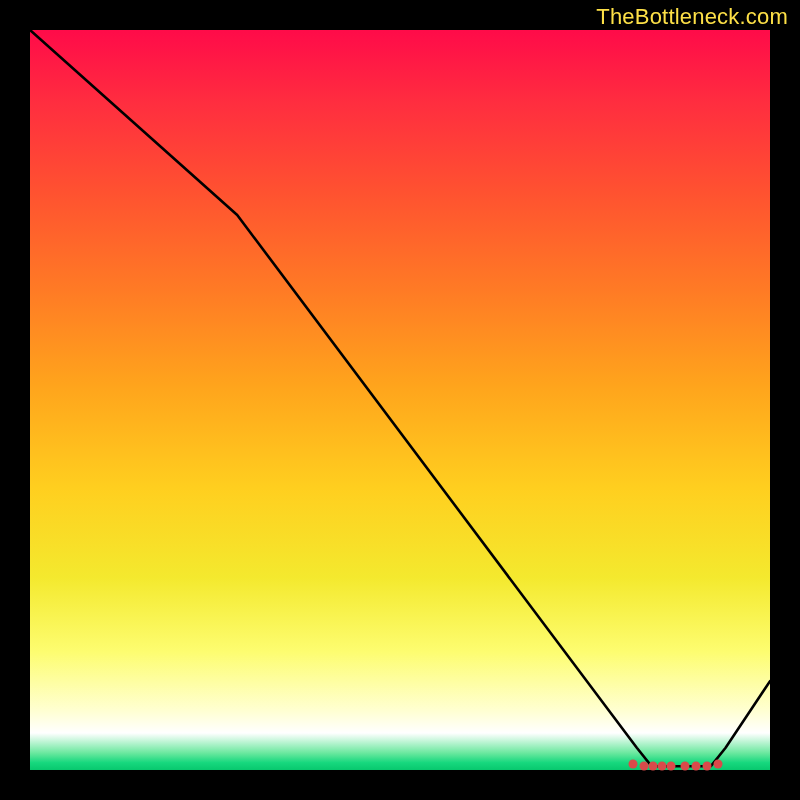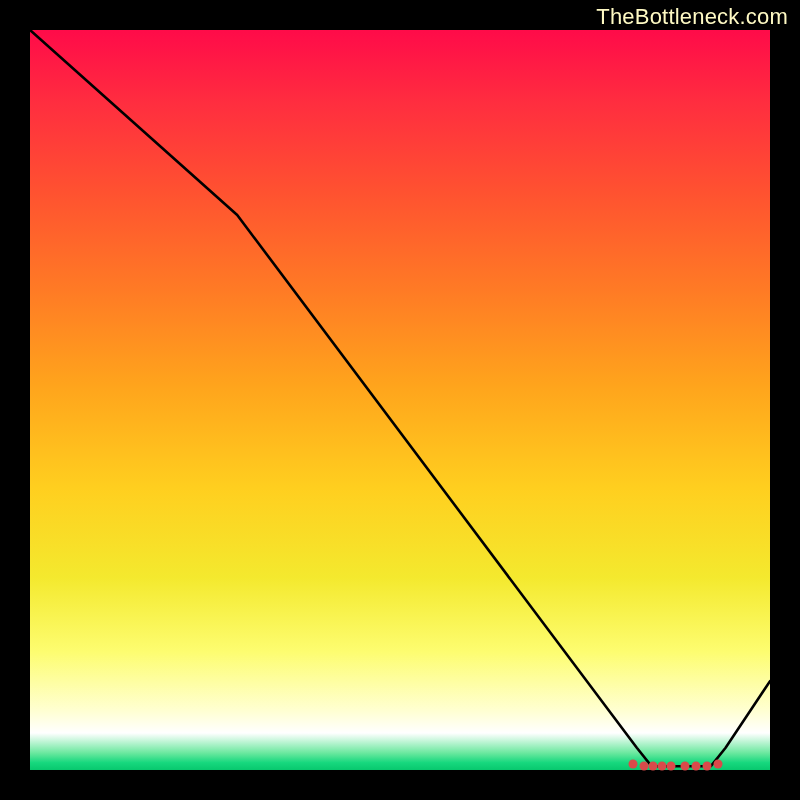--- a/index.html
+++ b/index.html
@@ -14,21 +14,21 @@
   .frame {
     position: relative;
     width: 800px;
     height: 800px;
     background: #000;
   }
   .attribution {
     position: absolute;
     top: 4px;
     right: 12px;
-    color: #fef9c3;
+    color: #fde047;
     font-size: 22px;
     letter-spacing: 0.2px;
   }
   .plot {
     position: absolute;
     left: 30px;
     top: 30px;
     width: 740px;
     height: 740px;
   }

